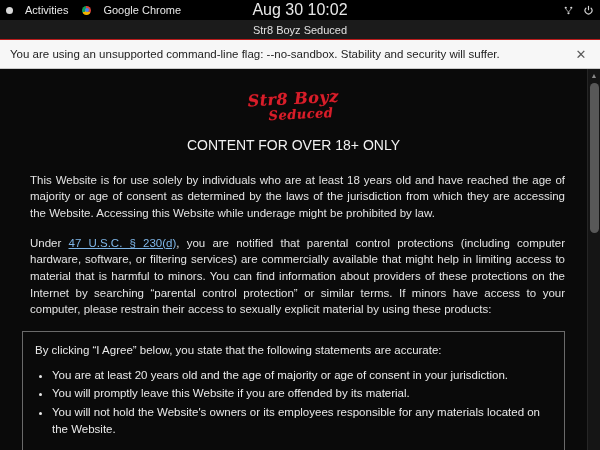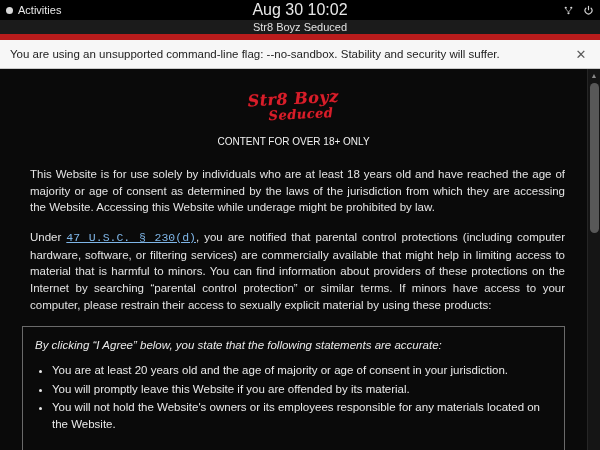--- a/index.html
+++ b/index.html
@@ -16,21 +16,21 @@
     height: 20px;
     background: #000;
     color: #e8e8e8;
     display: flex;
     align-items: center;
     font-size: 11px;
     position: relative;
     padding: 0 6px;
   }
   .topbar-left { display: flex; align-items: center; gap: 14px; }
-  .tb-item { display: flex; align-items: center; gap: 5px; cursor: default; justify-content: center; }
+  .tb-item { display: flex; align-items: center; gap: 12px; cursor: default; justify-content: center; }
   .dot { width: 7px; height: 7px; border-radius: 50%; background: #d8d8d8; display:inline-block; }
   .chrome-glyph { width: 9px; height: 9px; border-radius: 50%;
      background: conic-gradient(#db4437 0 33%, #f4b400 0 66%, #0f9d58 0 100%);
      position: relative; display:inline-block; }
   .chrome-glyph::after { content:""; position:absolute; left:2.5px; top:2.5px; width:4px; height:4px;
      border-radius:50%; background:#4285f4; }
   .topbar-center {
     position: absolute; left: 50%; transform: translateX(-50%);
     font-size: 16px; color: #e8e8e8;
   }
@@ -39,21 +39,21 @@
   }
   .tb-icon { width: 11px; height: 11px; display:inline-block; fill: #d8d8d8; }
 
   
   .titlebar {
     height: 20px;
     background: #1b1b1b;
     color: #e0e0e0;
     display: flex; align-items: center; justify-content: center;
     font-size: 11px;
-    border-bottom: 6px solid #b91c1c;
+    border-bottom: 1px solid #b91c1c;
   }
 
   
   .infobar {
     height: 29px;
     background: #f7f7f7;
     border-bottom: 1px solid #c9c9c9;
     display: flex; align-items: center;
     padding: 10px 10px;
     font-size: 11.5px;
@@ -91,38 +91,38 @@
     letter-spacing: .5px;
     text-align: center;
     line-height: 1.05;
     text-shadow: 0 0 1px #7a0a12;
     transform: rotate(-3deg);
   }
   .logo .l2 { display:block; font-size: 13px; margin-left: 14px; }
 
   .headline {
     text-align: center;
-    font-size: 10px;
+    font-size: 14px;
     color: #f2f2f2;
     margin: 7px 0 16px 0;
     font-weight: normal;
   }
 
   .para { margin: 0 0 13px 8px; text-align: justify; color: #e3e3e3; }
-  .para a, .linky { color: #7fb6e8; text-decoration: underline; cursor: pointer; font-family: Liberation Mono, monospace; }
+  .para a, .linky { color: #7fb6e8; text-decoration: underline; cursor: pointer; }
 
   .links-line { color: #7fb6e8; }
   .sep { color: #e3e3e3; }
 
   .agreebox {
     border: 1px solid #6a6a6a;
     padding: 10px 12px 12px 12px;
     margin-top: 4px;
   }
-  .agreebox .lead { margin: 0 0 8px 0; font-style: italic; }
+  .agreebox .lead { margin: 0 0 8px 0; }
   .agreebox ul { margin: 0 0 9px 0; padding-left: 17px; }
   .agreebox li { margin-bottom: 2px; }
 
   
   .scrollbar {
     position: absolute; top: 0; right: 0; width: 13px; height: 100%;
     background: #151515; border-left: 1px solid #262626;
   }
   .sb-arrow { height: 12px; display:flex; align-items:center; justify-content:center; color:#8a8a8a; font-size: 7px; }
   .sb-thumb {
@@ -131,20 +131,24 @@
   }
 </style>
 </head>
 <body>
 
 <div class="topbar">
   <div class="topbar-left">
     <div class="tb-item">
       <span class="dot"></span>
       <span>Activities</span>
+    </div>
+    <div class="tb-item">
+      <span class="chrome-glyph"></span>
+      <span>Google Chrome</span>
     </div>
   </div>
   <div class="topbar-center">Aug 30 10:02</div>
   <div class="topbar-right">
     <svg class="tb-icon" viewBox="0 0 16 16">
       <circle cx="4" cy="4" r="1.6"></circle>
         <circle cx="12" cy="4" r="1.6"></circle>
       <circle cx="8" cy="12" r="1.6"></circle>
       <path d="M4 5.6 L8 10.4 M12 5.6 L8 10.4" stroke="#d8d8d8" stroke-width="1" fill="none"></path>
     </svg>

